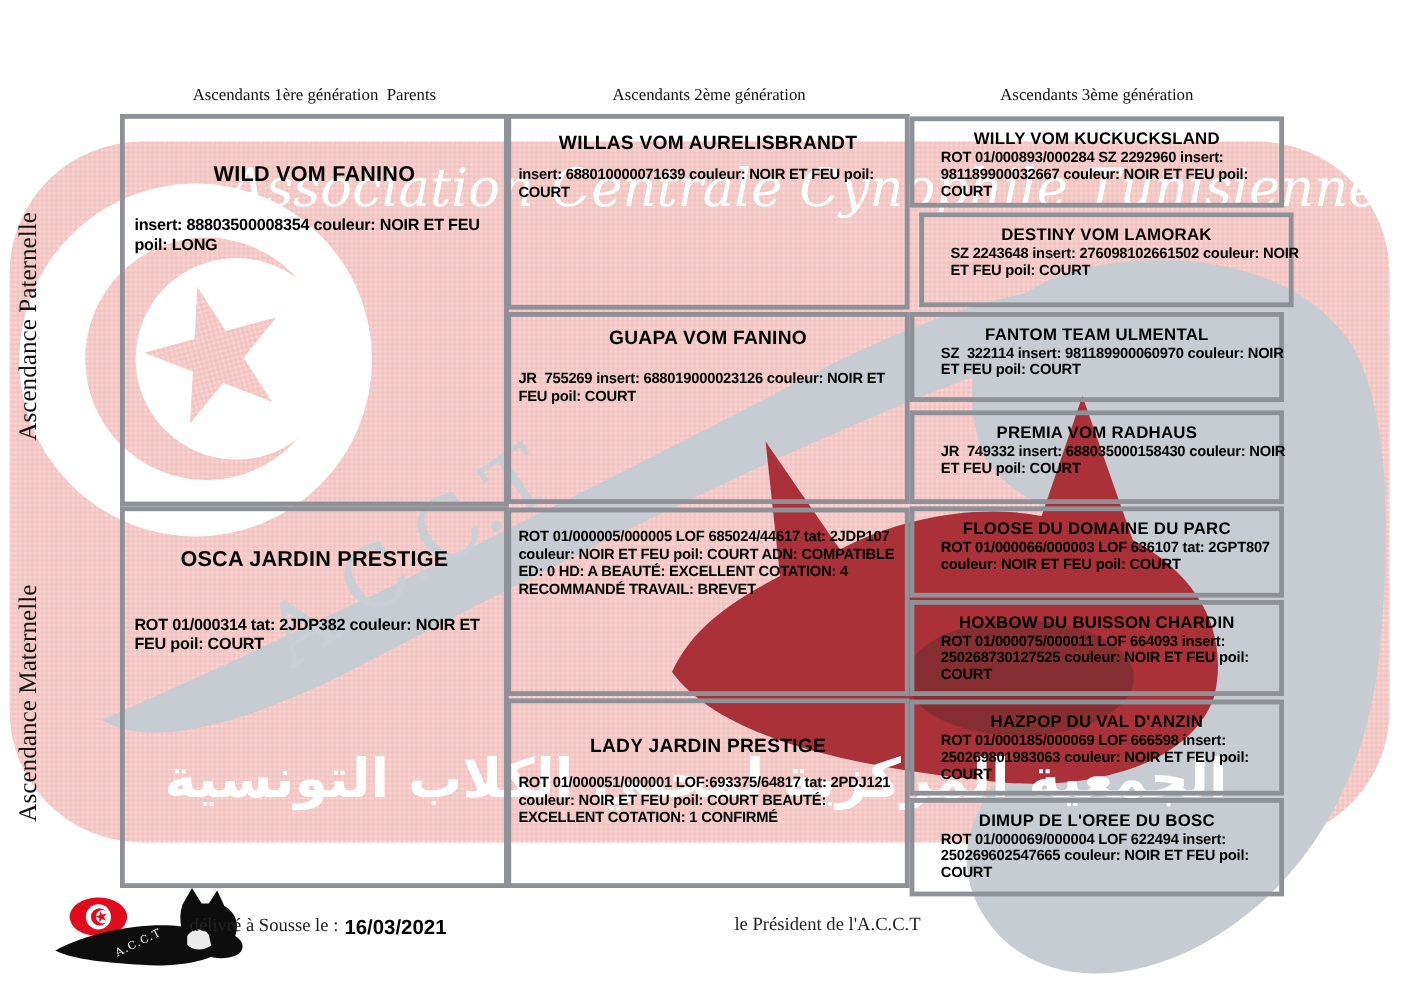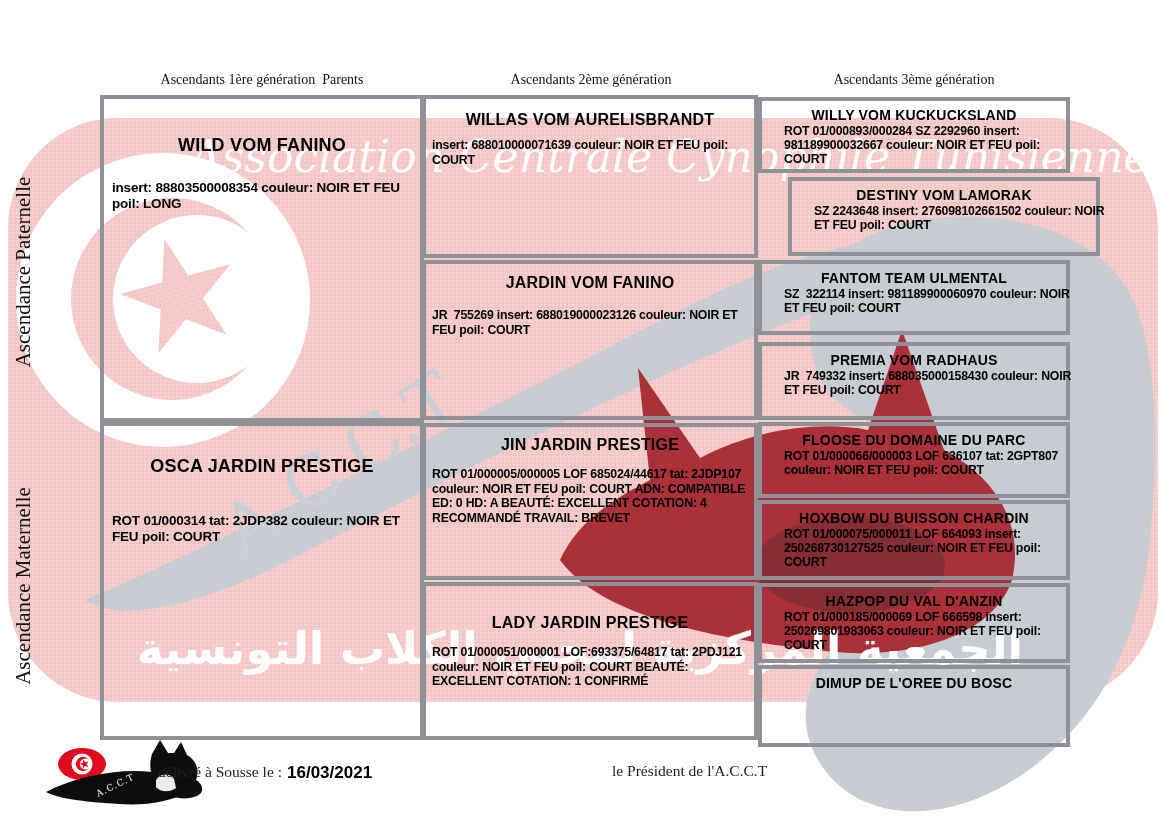--- a/index.html
+++ b/index.html
@@ -86,37 +86,36 @@
 <div class="cell c1" style="left:100px;top:422px;width:324px;height:318px;">
   <div class="cell-name" style="padding-top:30px;">OSCA JARDIN PRESTIGE</div>
   <div class="cell-details" style="margin-top:36px;">ROT 01/000314 tat: 2JDP382 couleur: NOIR ET FEU poil: COURT</div>
 </div>
 
 <div class="cell c2" style="left:422px;top:95px;width:336px;height:163px;">
   <div class="cell-name" style="padding-top:12px;">WILLAS VOM AURELISBRANDT</div>
   <div class="cell-details" style="margin-top:9px;">insert: 688010000071639 couleur: NOIR ET FEU poil: COURT</div>
 </div>
 <div class="cell c2" style="left:422px;top:260px;width:336px;height:160px;">
-  <div class="cell-name" style="padding-top:10px;">JARDIN VOM FANINO</div>
+  <div class="cell-name" style="padding-top:10px;">GUAPA VOM FANINO</div>
   <div class="cell-details" style="margin-top:16px;">JR&nbsp; 755269 insert: 688019000023126 couleur: NOIR ET FEU poil: COURT</div>
 </div>
 <div class="cell c2" style="left:422px;top:423px;width:336px;height:157px;">
-  <div class="cell-name" style="padding-top:9px;">JIN JARDIN PRESTIGE</div>
   <div class="cell-details" style="margin-top:13px;">ROT 01/000005/000005 LOF 685024/44617 tat: 2JDP107 couleur: NOIR ET FEU poil: COURT ADN: COMPATIBLE ED: 0 HD: A BEAUTÉ: EXCELLENT COTATION: 4 RECOMMANDÉ TRAVAIL: BREVET</div>
 </div>
 <div class="cell c2" style="left:422px;top:582px;width:336px;height:158px;">
   <div class="cell-name" style="padding-top:28px;">LADY JARDIN PRESTIGE</div>
   <div class="cell-details" style="margin-top:13px;">ROT 01/000051/000001 LOF:693375/64817 tat: 2PDJ121 couleur: NOIR ET FEU poil: COURT BEAUTÉ: EXCELLENT COTATION: 1 CONFIRMÉ</div>
 </div>
 
 <div class="cell c3" style="left:758px;top:97px;width:312px;height:76px;">
   <div class="cell-name">WILLY VOM KUCKUCKSLAND</div>
   <div class="cell-details">ROT 01/000893/000284 SZ 2292960 insert: 981189900032667 couleur: NOIR ET FEU poil: COURT</div>
 </div>
-<div class="cell c3" style="left:788px;top:177px;width:312px;height:79px;">
+<div class="cell c3" style="left:766px;top:177px;width:312px;height:79px;">
   <div class="cell-name">DESTINY VOM LAMORAK</div>
   <div class="cell-details">SZ 2243648 insert: 276098102661502 couleur: NOIR ET FEU poil: COURT</div>
 </div>
 <div class="cell c3" style="left:758px;top:260px;width:312px;height:75px;">
   <div class="cell-name">FANTOM TEAM ULMENTAL</div>
   <div class="cell-details">SZ&nbsp; 322114 insert: 981189900060970 couleur: NOIR ET FEU poil: COURT</div>
 </div>
 <div class="cell c3" style="left:758px;top:342px;width:312px;height:78px;">
   <div class="cell-name">PREMIA VOM RADHAUS</div>
   <div class="cell-details">JR&nbsp; 749332 insert: 688035000158430 couleur: NOIR ET FEU poil: COURT</div>
@@ -128,20 +127,21 @@
 <div class="cell c3" style="left:758px;top:500px;width:312px;height:80px;">
   <div class="cell-name">HOXBOW DU BUISSON CHARDIN</div>
   <div class="cell-details">ROT 01/000075/000011 LOF 664093 insert: 250268730127525 couleur: NOIR ET FEU poil: COURT</div>
 </div>
 <div class="cell c3" style="left:758px;top:583px;width:312px;height:80px;">
   <div class="cell-name">HAZPOP DU VAL D'ANZIN</div>
   <div class="cell-details">ROT 01/000185/000069 LOF 666598 insert: 250269801983063 couleur: NOIR ET FEU poil: COURT</div>
 </div>
 <div class="cell c3" style="left:758px;top:665px;width:312px;height:82px;">
   <div class="cell-name">DIMUP DE L'OREE DU BOSC</div>
+  <div class="cell-details">ROT 01/000069/000004 LOF 622494 insert: 250269602547665 couleur: NOIR ET FEU poil: COURT</div>
 </div>
 
 <svg id="logo" viewBox="0 0 170 80" xmlns="http://www.w3.org/2000/svg">
 
   <ellipse cx="42" cy="24" rx="24" ry="16" fill="#e00b1c"></ellipse>
   <circle cx="42" cy="24" r="10.5" fill="#ffffff"></circle>
   <circle cx="43" cy="24" r="7.2" fill="#e00b1c"></circle>
   <circle cx="45.5" cy="24" r="5.6" fill="#ffffff"></circle>
   <polygon transform="translate(44.5,24) scale(0.085) rotate(-15)" fill="#e00b1c" points="0,-60 13.5,-18.6 57.1,-18.5 21.9,7.1 35.3,48.5 0,23 -35.3,48.5 -21.9,7.1 -57.1,-18.5 -13.5,-18.6"></polygon>
 

